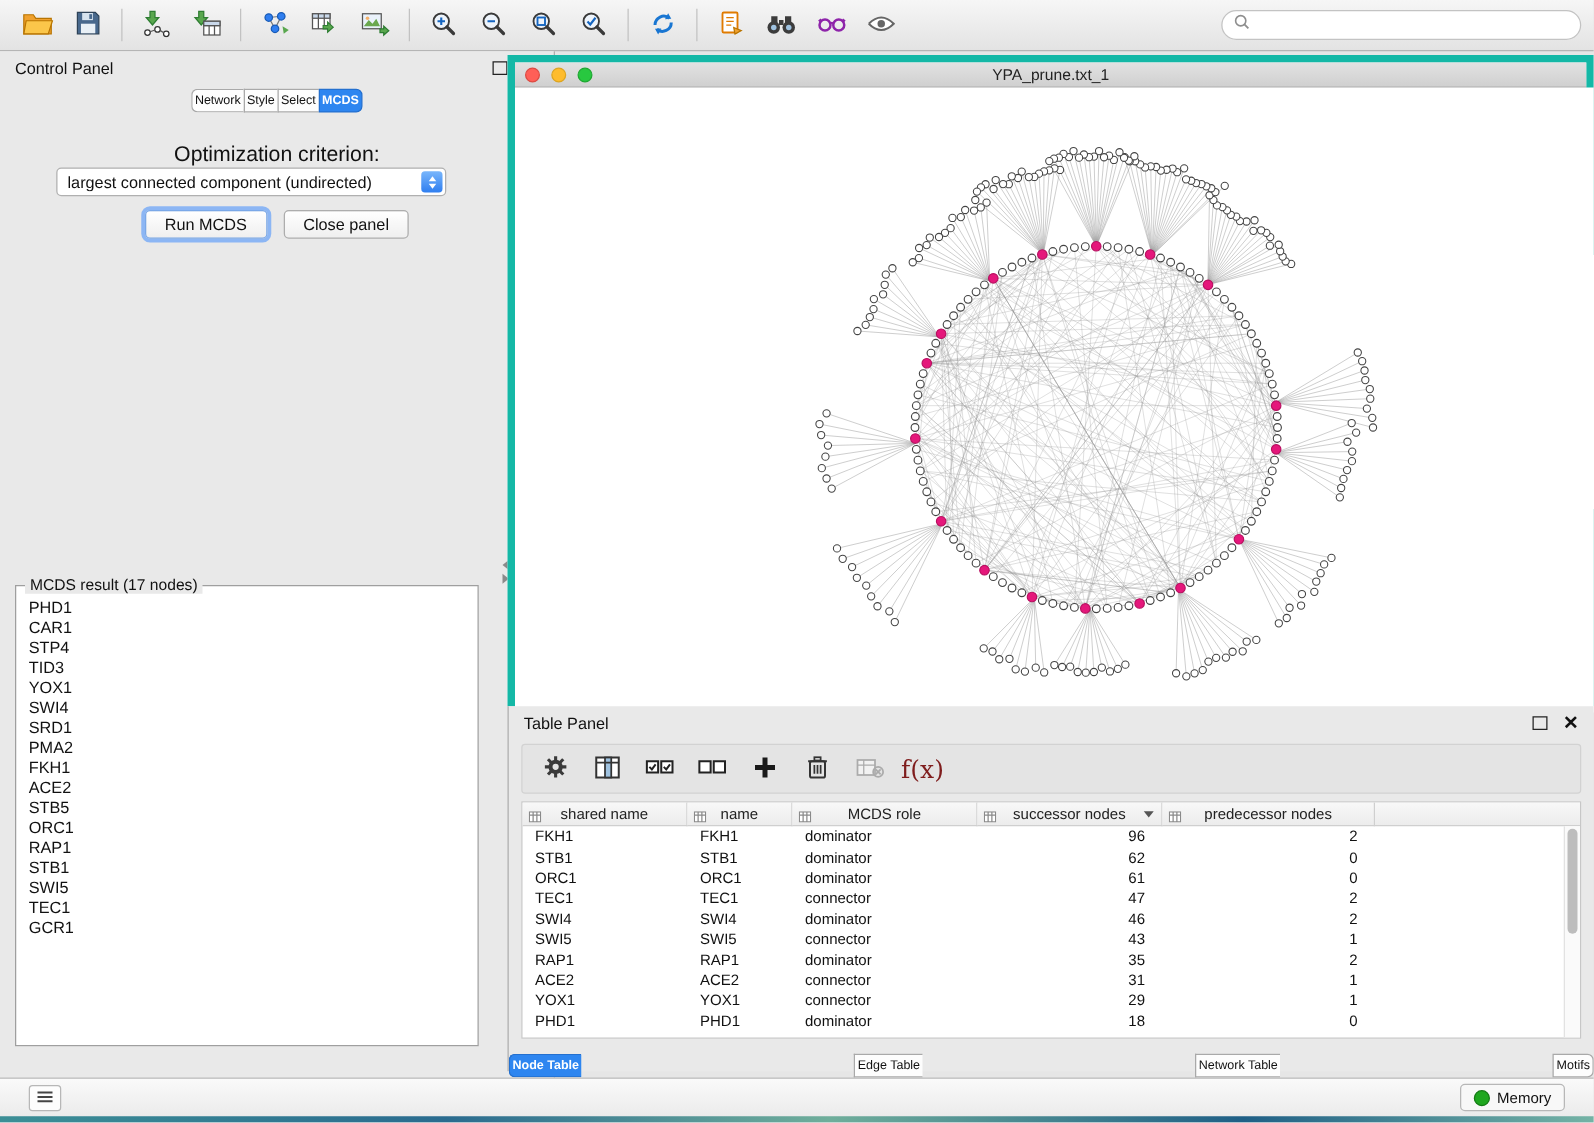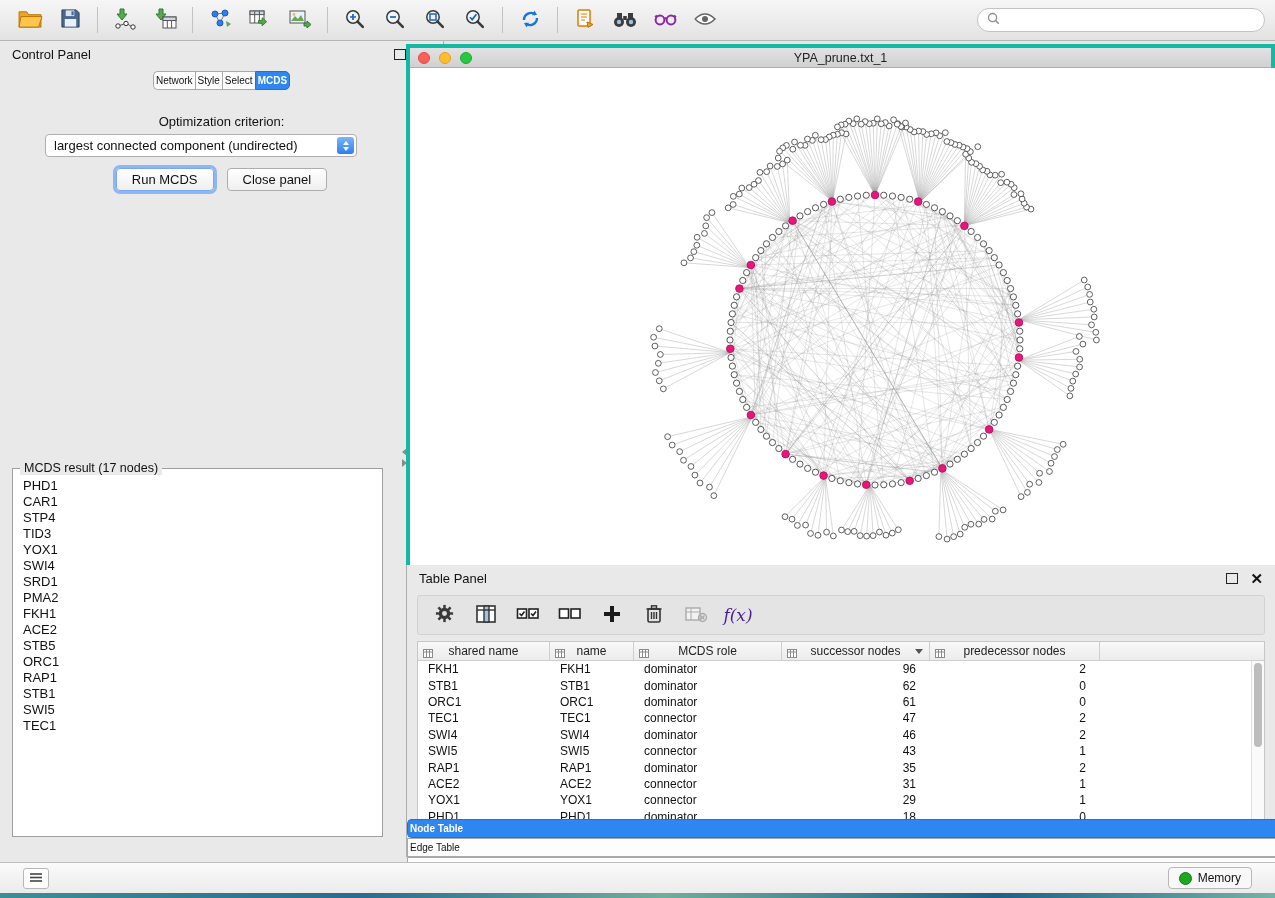--- a/index.html
+++ b/index.html
@@ -37,21 +37,21 @@
   .float-icon{width:10px;height:9px;border:1.6px solid #222;display:inline-block;cursor:pointer;}
   .close-x{font-size:15px;font-weight:bold;color:#111;line-height:1;cursor:pointer;}
   .cp-tabs{display:flex;justify-content:center;margin-top:4px;}
   .seg-tab{
     padding:3px 2px;font-size:10px;background:#fdfdfd;border:1px solid #a9a9a9;border-right:none;
     cursor:pointer;color:#111;
   }
   .seg-tab:first-child{border-radius:5px 0 0 5px;}
   .seg-tab:last-child{border-radius:0 5px 5px 0;border-right:1px solid #a9a9a9;}
   .seg-tab.active{background:#2e86f0;color:#fff;border-color:#2470cf;font-weight:bold;}
-  .opt-label{position:absolute;left:0;top:73px;width:100%;text-align:center;font-size:13px;}
+  .opt-label{position:absolute;left:0;top:73px;width:100%;text-align:center;font-size:17px;}
   .combo{
     position:absolute;left:45px;top:93px;width:312px;height:23px;box-sizing:border-box;
     background:#fff;border:1px solid #b0b0b0;border-radius:4px;display:flex;align-items:center;cursor:pointer;
   }
   .combo .combo-text{flex:1;font-size:13px;padding-left:8px;white-space:nowrap;overflow:hidden;}
   .combo .stepper{
     width:17px;height:17px;margin-right:2px;border-radius:3px;
     background:linear-gradient(#79b6fb,#2f7ef0);display:flex;flex-direction:column;align-items:center;justify-content:center;gap:2px;
   }
   .tri-up{width:0;height:0;border-left:3.5px solid transparent;border-right:3.5px solid transparent;border-bottom:4px solid #fff;}
@@ -71,21 +71,21 @@
   }
   .result-list{padding:9px 10px;overflow:hidden;height:340px;}
   .list-item{font-size:13px;line-height:16px;cursor:default;}
   
   .v-splitter-handle{position:absolute;left:402px;top:448px;display:flex;flex-direction:column;gap:3px;}
   .tri-left{width:0;height:0;border-top:4px solid transparent;border-bottom:4px solid transparent;border-right:5px solid #8a8a8a;cursor:pointer;}
   .tri-right{width:0;height:0;border-top:4px solid transparent;border-bottom:4px solid transparent;border-left:5px solid #8a8a8a;cursor:pointer;}
   
   .network-window{
     position:absolute;left:406px;top:44px;width:869px;height:521px;box-sizing:border-box;
-    border:4px solid #14b8a6;background:#fff;
+    border:6px solid #14b8a6;background:#fff;
   }
   .net-titlebar{
     height:19px;background:linear-gradient(#e2e2e2,#d0d0d0);border-bottom:1px solid #aeaeae;
     display:flex;align-items:center;position:relative;
   }
   .traffic{display:flex;gap:9px;margin-left:8px;}
   .light{width:12px;height:12px;border-radius:50%;cursor:pointer;box-sizing:border-box;}
   .light.red{background:#ff5f57;border:1px solid #dd4a42;}
   .light.yellow{background:#febc2e;border:1px solid #dda520;}
   .light.green{background:#28c840;border:1px solid #1ea832;}
@@ -94,41 +94,41 @@
   
   .table-panel{
     position:absolute;left:406px;top:565px;width:869px;height:292px;box-sizing:border-box;background:#e9e9e9;
     border-left:1px solid #adadad;
   }
   .tp-toolbar{
     position:absolute;left:10px;right:10px;top:30px;height:40px;background:#e4e4e4;border:1px solid #d2d2d2;
     border-radius:3px;display:flex;align-items:center;gap:10px;padding:0 10px;box-sizing:border-box;
   }
   .tp-btn{width:32px;height:30px;border:none;background:transparent;border-radius:4px;display:flex;align-items:center;justify-content:center;cursor:pointer;padding:0;}
-  .fx{font-family:"DejaVu Serif",serif;font-style:italic;font-size:17px;color:#4c1d95;}
+  .fx{font-family:"DejaVu Serif",serif;font-size:20px;color:#7f1d1d;}
   .table-area{
     position:absolute;left:10px;right:10px;top:76px;height:190px;background:#fff;border:1px solid #c7c7c7;
     box-sizing:border-box;overflow:hidden;
   }
   .thead{display:flex;height:19px;}
   .th{
     position:relative;box-sizing:border-box;border-right:1px solid #cfcfcf;border-bottom:1px solid #cfcfcf;
     background:linear-gradient(#f8f8f8,#ececec);display:flex;align-items:center;justify-content:center;
     font-size:12px;color:#222;cursor:pointer;
   }
   .th .hicon{position:absolute;left:5px;top:5px;}
   .th .sort-chev{position:absolute;right:6px;width:0;height:0;border-left:4px solid transparent;border-right:4px solid transparent;border-top:5px solid #555;}
   .th.filler{background:linear-gradient(#f8f8f8,#ececec);border-right:none;}
   .tbody{position:relative;}
   .tr{display:flex;height:16.4px;cursor:default;}
   .td{box-sizing:border-box;font-size:12px;display:flex;align-items:center;padding:0 10px;white-space:nowrap;overflow:hidden;}
   .td.num{justify-content:flex-end;padding-right:14px;}
   .vscroll{position:absolute;right:0;top:19px;bottom:0;width:12px;background:#fafafa;border-left:1px solid #e2e2e2;}
   .vthumb{width:8px;height:84px;background:#bdbdbd;border-radius:4px;margin:2px auto 0 auto;cursor:grab;}
-  .table-tabs{position:absolute;left:0;width:100%;top:254px;display:flex;justify-content:space-between;flex-direction:column;}
+  .table-tabs{position:absolute;left:0;width:100%;top:278px;display:flex;justify-content:space-between;}
   
   .status-bar{
     position:absolute;left:0;top:862px;width:1275px;height:31px;box-sizing:border-box;
     background:linear-gradient(#fafafa,#ebebeb);border-top:1px solid #bdbdbd;
     display:flex;align-items:center;padding:0 23px;
   }
   .menu-btn{
     width:26px;height:21px;border:1px solid #b7b7b7;border-radius:3px;background:#fdfdfd;
     display:flex;align-items:center;justify-content:center;cursor:pointer;padding:0;
   }
@@ -335,20 +335,21 @@
         <div class="list-item">SRD1</div>
         <div class="list-item">PMA2</div>
         <div class="list-item">FKH1</div>
         <div class="list-item">ACE2</div>
         <div class="list-item">STB5</div>
         <div class="list-item">ORC1</div>
         <div class="list-item">RAP1</div>
         <div class="list-item">STB1</div>
         <div class="list-item">SWI5</div>
         <div class="list-item">TEC1</div>
+        <div class="list-item">GCR1</div>
       </div>
   </div>
 </div>
 
 <div class="v-splitter-handle">
   <span class="tri-left"></span>
   <span class="tri-right"></span>
 </div>
 
 <div class="network-window">

